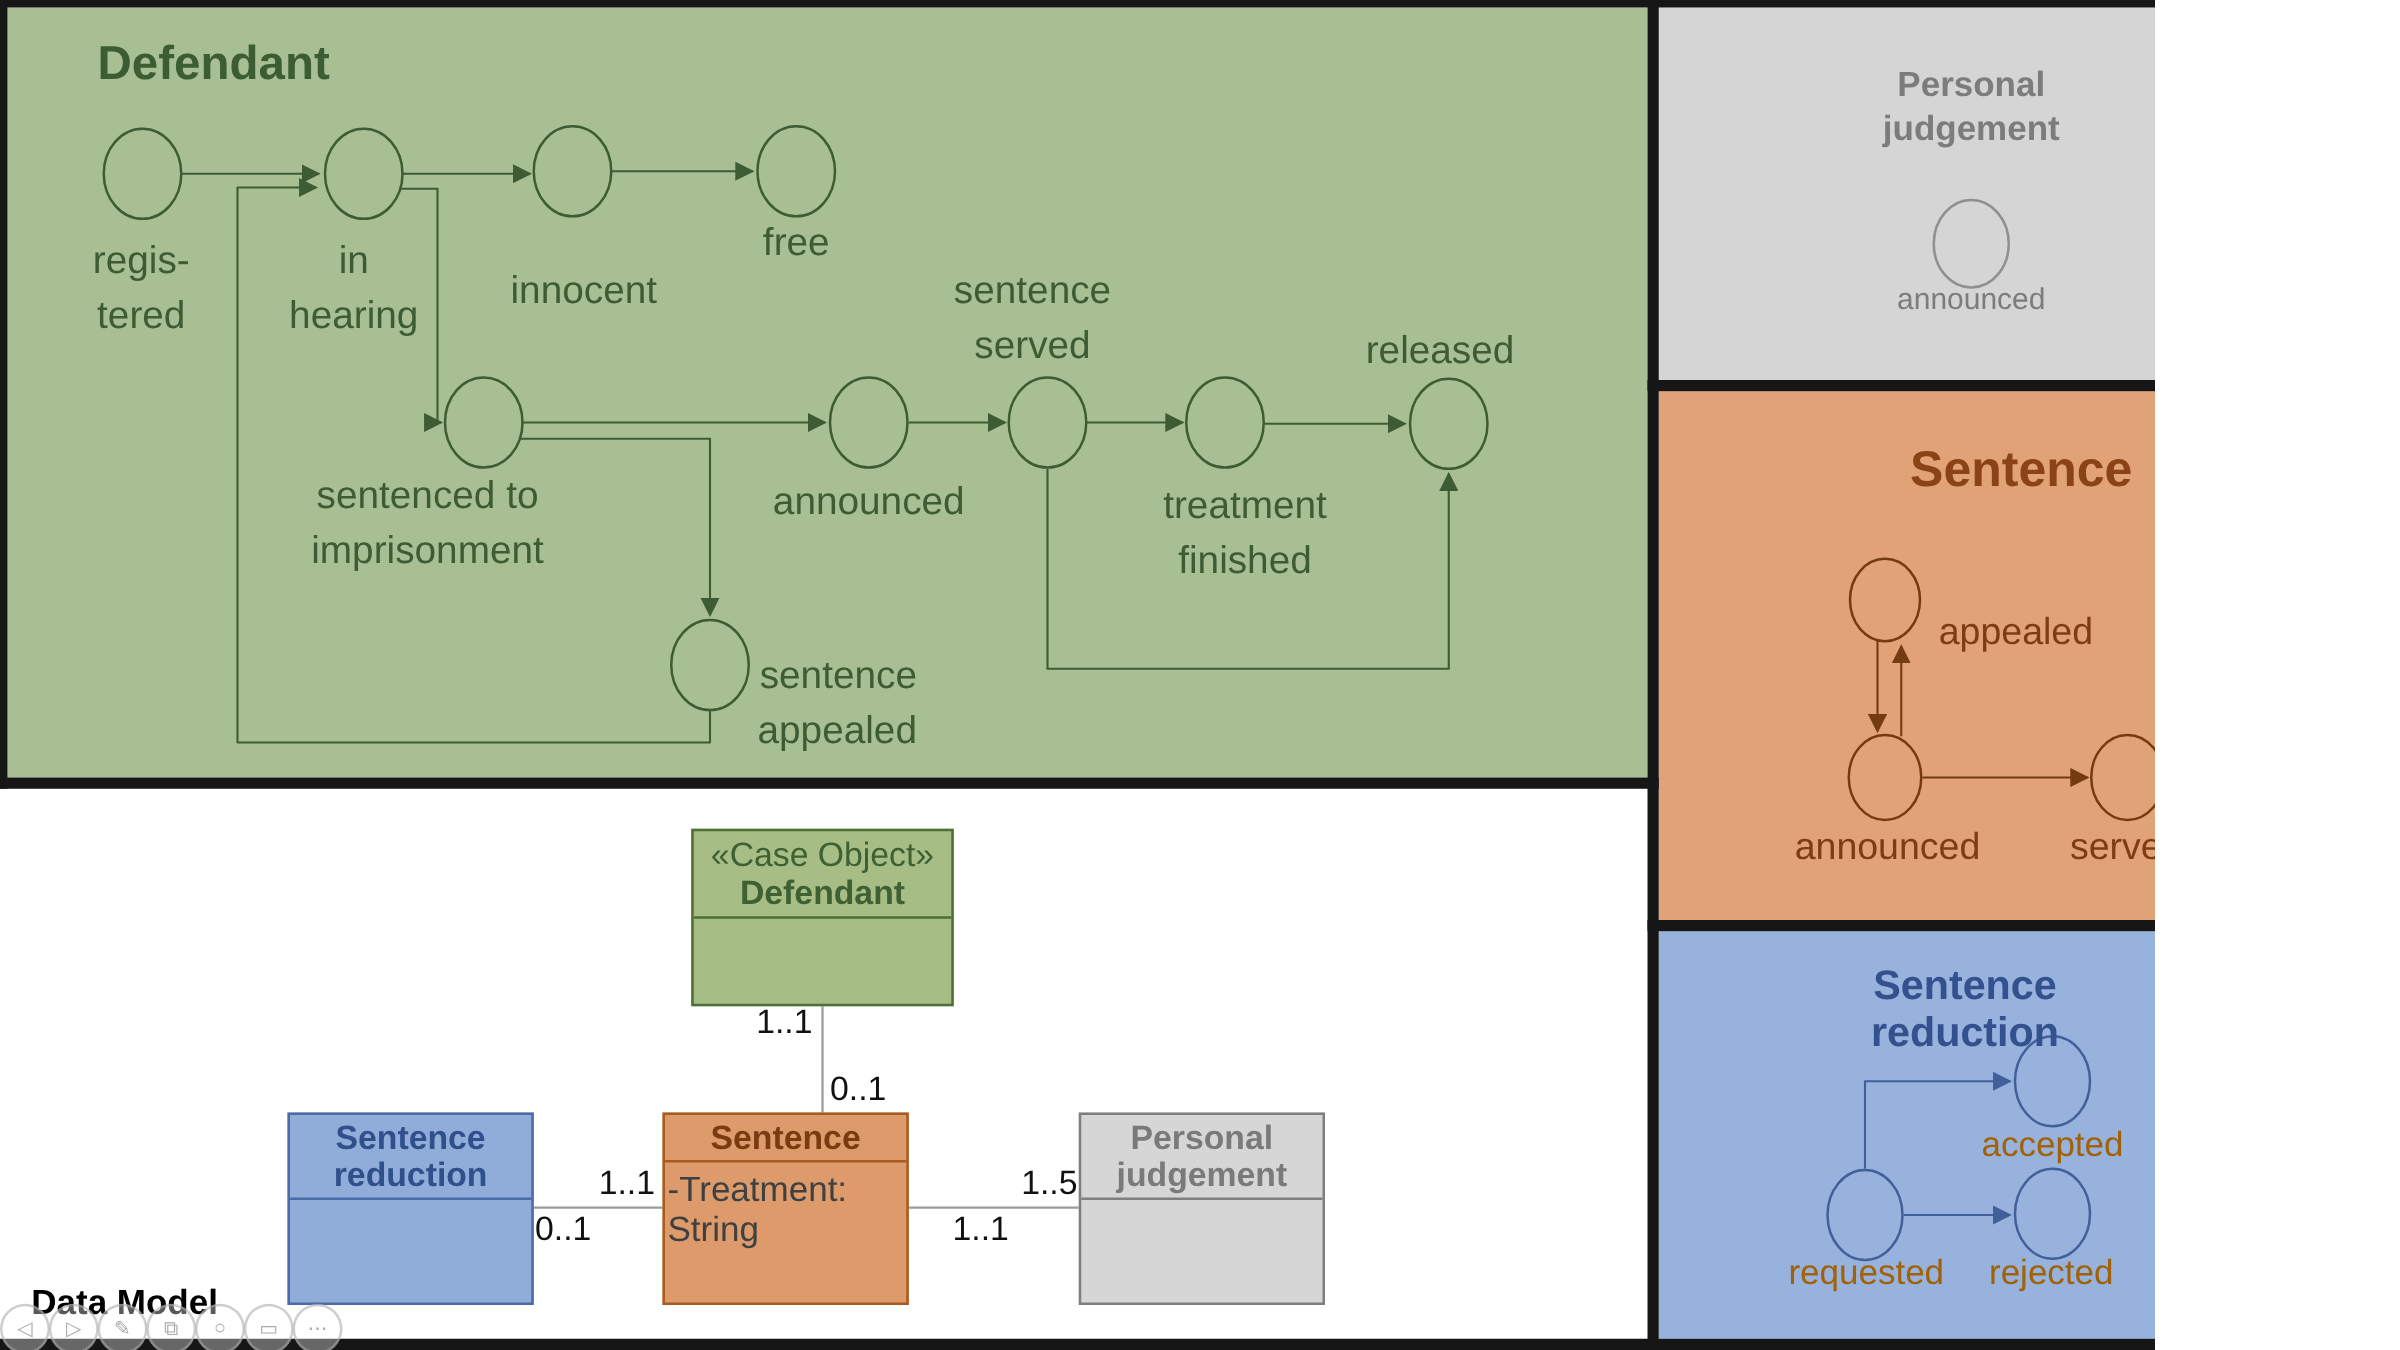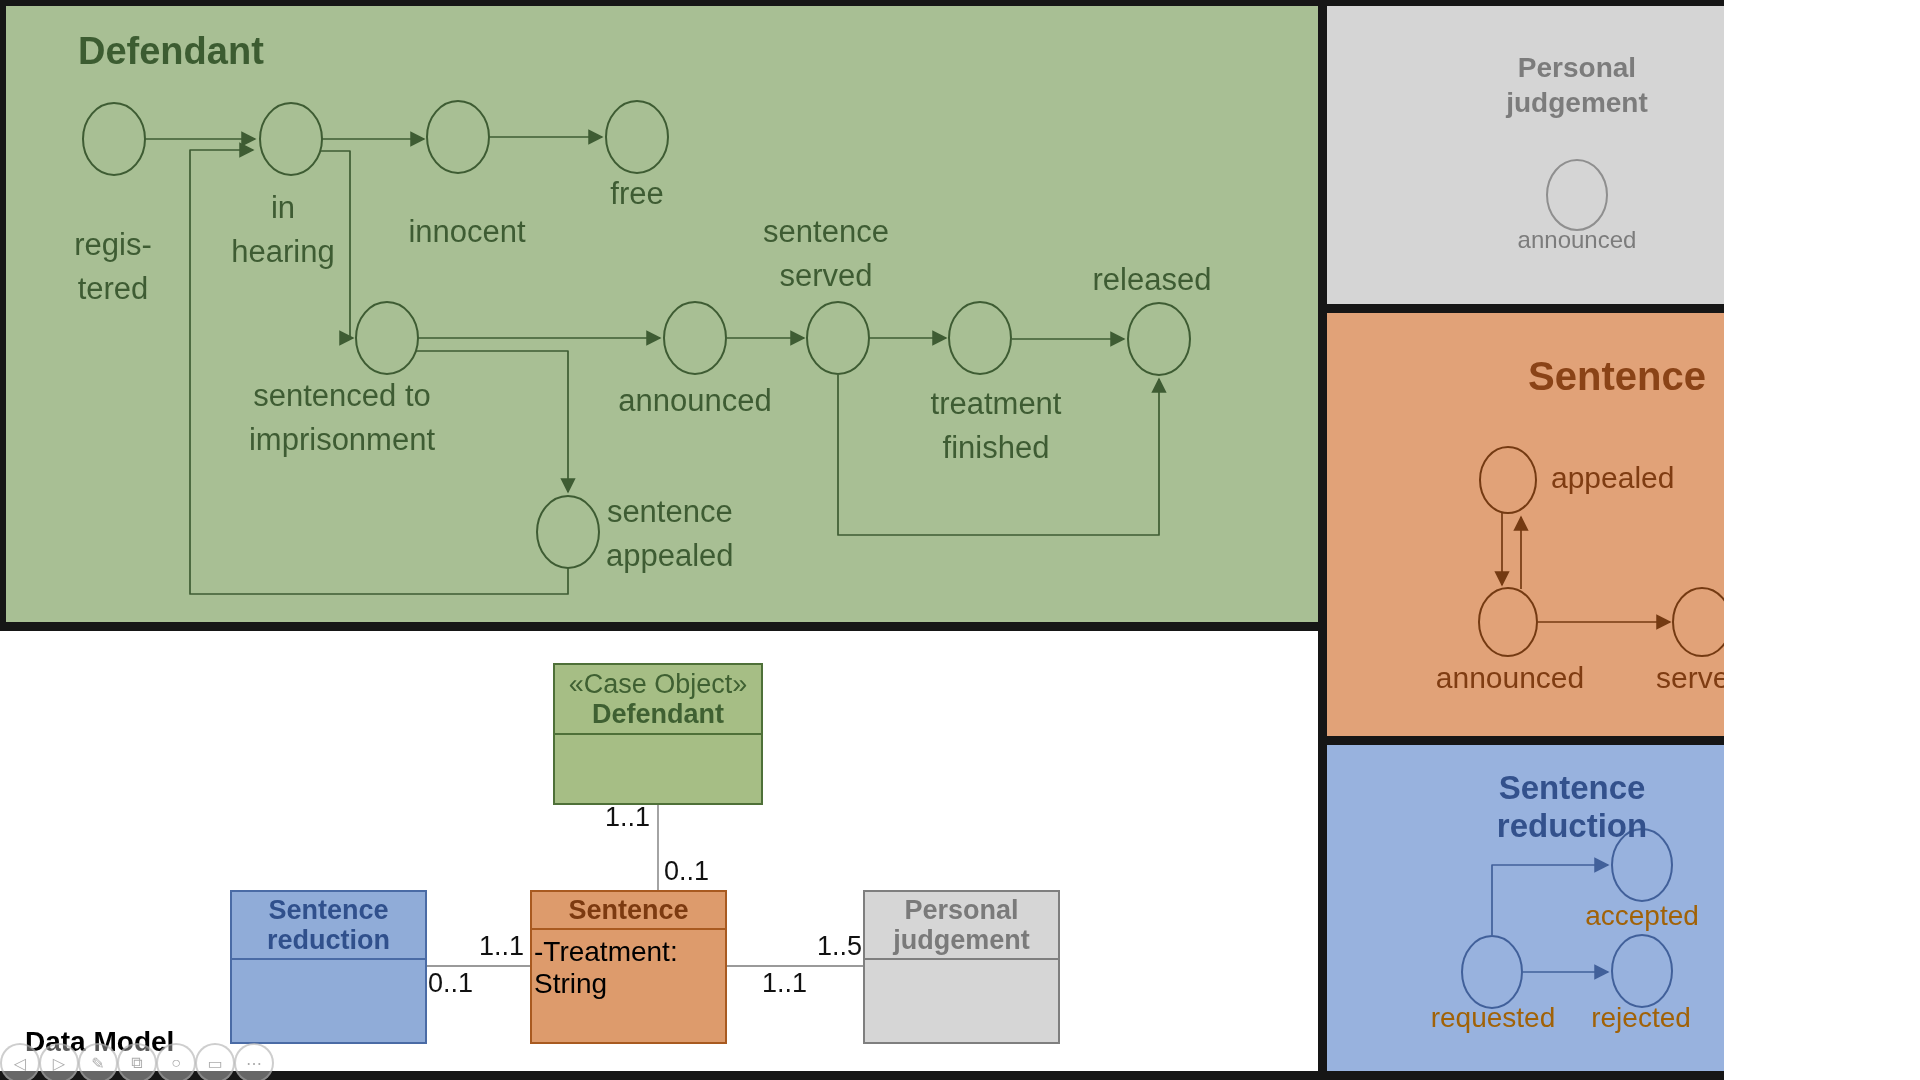--- a/index.html
+++ b/index.html
@@ -6,42 +6,42 @@
   #stage{position:relative;width:1724px;height:1080px;overflow:hidden;
          font-family:"Liberation Sans",sans-serif;background:#ffffff;}
   .bar{position:absolute;background:#161616;}
   .panel{position:absolute;}
   #panel-defendant{left:6px;top:6px;width:1312px;height:616px;background:#a8bf94;}
   #panel-judgement{left:1327px;top:6px;width:593px;height:298px;background:#d5d5d5;}
   #panel-sentence{left:1327px;top:313px;width:593px;height:423px;background:#e1a278;}
   #panel-reduction{left:1327px;top:745px;width:593px;height:326px;background:#98b2de;}
   svg.overlay{position:absolute;left:0;top:0;width:1920px;height:1080px;pointer-events:none;}
   .lbl{position:absolute;transform:translateX(-50%);text-align:center;white-space:pre-line;}
-  .lbl.left{transform:none;text-align:center;}
+  .lbl.left{transform:none;text-align:right;margin-top:28px;}
   .g-lbl{font-size:31px;line-height:44px;color:#3e5c33;}
   .g-title{position:absolute;left:72px;top:24px;font-size:38px;font-weight:bold;color:#3c5c31;}
   .gray-title{font-size:28px;line-height:35px;font-weight:bold;color:#7c7c7c;}
   .gray-lbl{font-size:24px;color:#7c7c7c;}
   .o-title{font-size:40px;font-weight:bold;color:#8a4317;}
   .o-lbl{font-size:30px;line-height:36px;color:#7f3c12;}
   .b-title{font-size:33px;font-weight:bold;color:#33518c;}
   .b-lbl{font-size:28px;color:#a16207;}
   .uml{position:absolute;box-sizing:border-box;}
   .uml .hdr{box-sizing:border-box;display:flex;flex-direction:column;align-items:center;
             justify-content:center;text-align:center;white-space:pre-line;}
   .uml .body{box-sizing:border-box;}
   #cls-defendant{left:553px;top:663px;width:210px;height:142px;background:#a6be85;border:2px solid #4e7038;}
   #cls-defendant .hdr{height:70px;border-bottom:2px solid #4e7038;color:#3f6032;font-size:27px;line-height:30px;}
   #cls-defendant .stereo{font-weight:normal;}
   #cls-defendant .cname{font-weight:bold;}
   #cls-reduction{left:230px;top:890px;width:197px;height:154px;background:#90acd8;border:2px solid #4a6ba5;}
   #cls-reduction .hdr{height:68px;border-bottom:2px solid #4a6ba5;color:#30508c;font-size:27px;line-height:30px;font-weight:bold;}
   #cls-sentence{left:530px;top:890px;width:197px;height:154px;background:#dd9b6c;border:2px solid #a85a20;}
   #cls-sentence .hdr{height:38px;border-bottom:2px solid #a85a20;color:#7c3a10;font-size:27px;font-weight:bold;}
-  #cls-sentence .attr{padding:6px 0 0 2px;font-size:28px;color:#000000;}
+  #cls-sentence .attr{padding:6px 0 0 2px;font-size:28px;color:#404040;}
   #cls-judgement{left:863px;top:890px;width:197px;height:154px;background:#d6d6d6;border:2px solid #7f7f7f;}
   #cls-judgement .hdr{height:68px;border-bottom:2px solid #7f7f7f;color:#7a7a7a;font-size:27px;line-height:30px;font-weight:bold;}
   .mult{position:absolute;font-size:27px;color:#111111;}
   .mult.r{width:100px;text-align:right;}
   #caption{position:absolute;left:25px;top:1026px;font-size:28px;font-weight:bold;color:#000000;}
   .nav-ico{position:absolute;width:36px;height:36px;border-radius:50%;
            border:2px solid rgba(165,165,165,0.55);background:rgba(255,255,255,0.35);
            color:rgba(125,125,125,0.65);font-size:16px;display:flex;align-items:center;
            justify-content:center;top:1043px;}
 </style>
@@ -128,21 +128,21 @@
       <path d="M1523 972 H1608" marker-end="url(#mk-b)"></path>
     </g>
 
     <g stroke="#9a9a9a" stroke-width="1.8" fill="none">
       <path d="M658 805 V890"></path>
       <path d="M427 966 H530"></path>
       <path d="M727 966 H863"></path>
     </g>
   </svg>
 
-  <div class="lbl g-lbl" style="left:113px;top:186px;margin-top:37px;">regis-
+  <div class="lbl g-lbl" style="left:113px;top:186px;">regis-
 tered</div>
   <div class="lbl g-lbl" style="left:283px;top:186px;">in
 hearing</div>
   <div class="lbl g-lbl" style="left:467px;top:170px;margin-top:40px;">innocent</div>
   <div class="lbl g-lbl" style="left:637px;top:172px;">free</div>
   <div class="lbl g-lbl" style="left:342px;top:374px;">sentenced to
 imprisonment</div>
   <div class="lbl g-lbl" style="left:695px;top:379px;">announced</div>
   <div class="lbl g-lbl" style="left:826px;top:210px;">sentence
 served</div>

